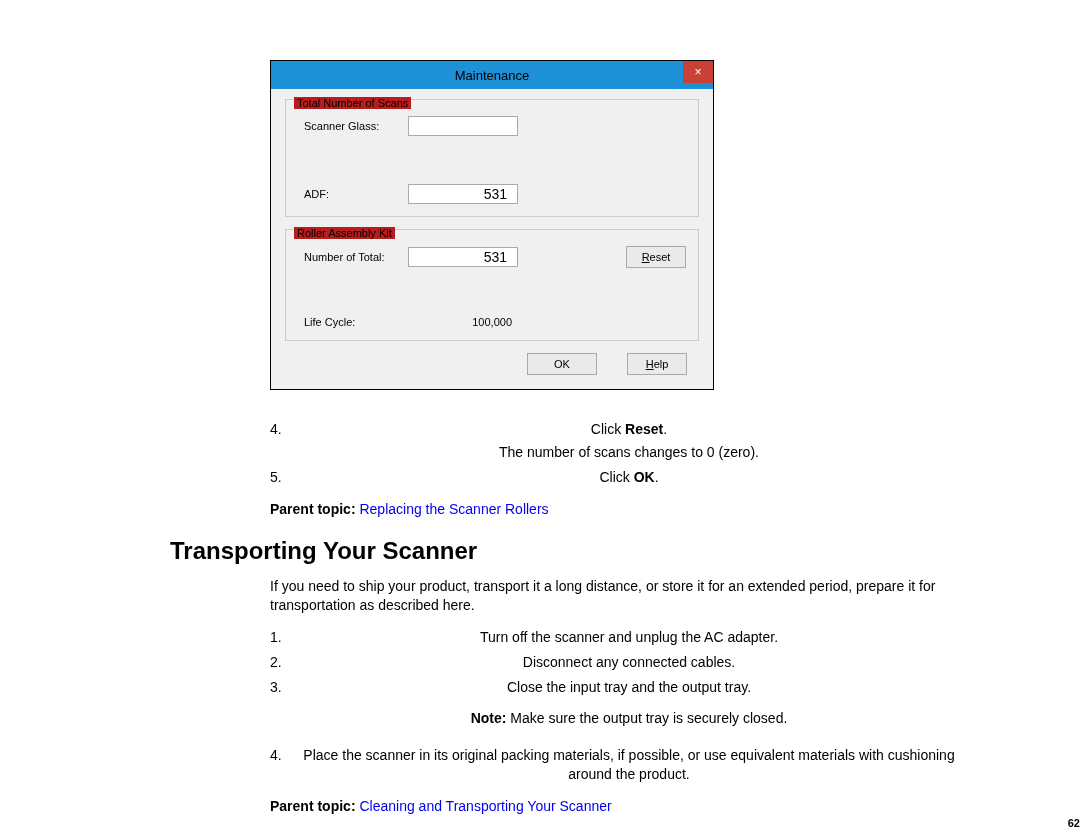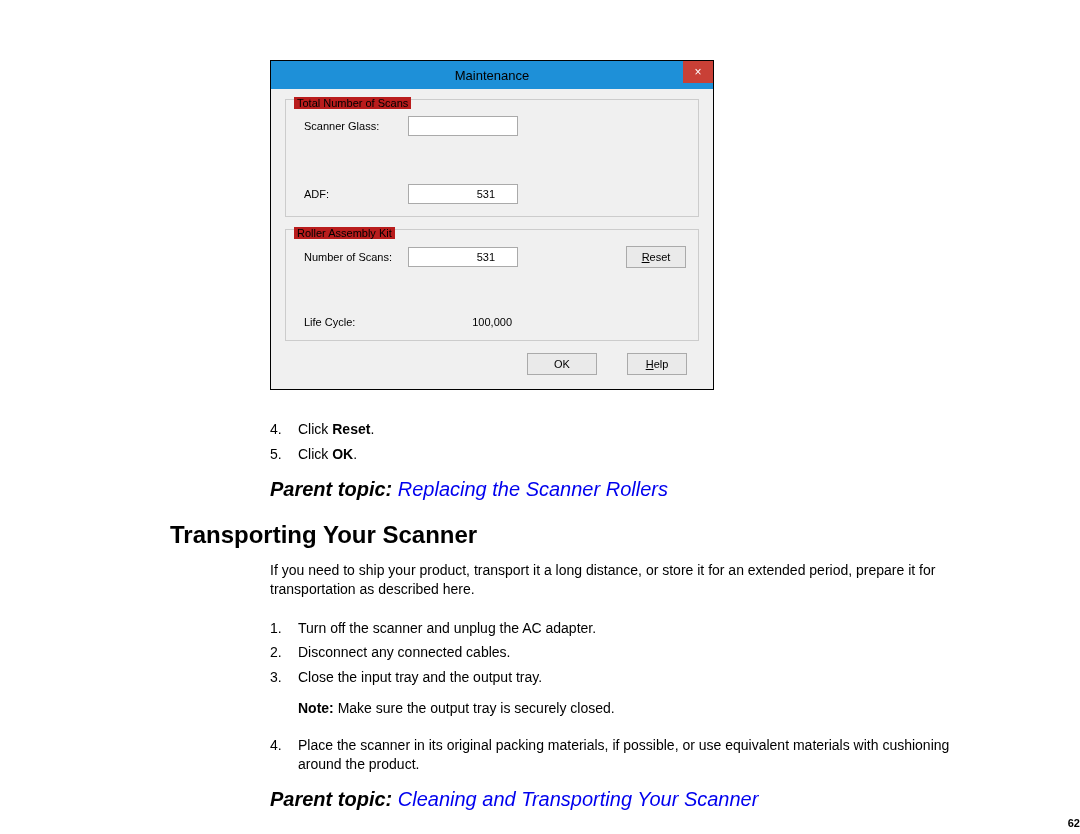--- a/index.html
+++ b/index.html
@@ -90,23 +90,23 @@
     }
     .field-label {
       width: 110px;
       padding-left: 6px;
     }
     .field-input {
       width: 110px;
       height: 20px;
       border: 1px solid #aaa;
       background: #fff;
-      font-size: 11px;
+      font-size: 14px;
       text-align: right;
-      padding: 2px 22px;
+      padding: 2px 10px;
       font-family: inherit;
     }
     .field-value {
       width: 110px;
       text-align: right;
       padding-right: 6px;
     }
     .small-btn {
       width: 60px;
       height: 22px;
@@ -144,43 +144,43 @@
       display: flex;
       margin-bottom: 6px;
       line-height: 1.35;
     }
     ol.steps li .num {
       width: 28px;
       flex-shrink: 0;
     }
     ol.steps li .text {
       flex: 1;
+      text-align: center;
     }
     .sub-text {
       margin-top: 4px;
     }
     .parent-topic {
-      font-size: 20px;
+      font-size: 14px;
       margin-bottom: 20px;
-      font-style: italic;
     }
     .parent-topic .bold {
       font-weight: bold;
     }
     .parent-topic .link {
       color: #0000ee;
     }
     h2.section-heading {
       font-size: 24px;
       font-weight: bold;
       margin-left: 90px;
       margin-bottom: 12px;
     }
     .body-text {
-      margin-bottom: 20px;
+      margin-bottom: 14px;
       line-height: 1.35;
     }
     .note-text {
       margin: 12px 0;
       line-height: 1.35;
     }
     .page-number {
       text-align: right;
       font-size: 11px;
       font-weight: bold;
@@ -219,21 +219,21 @@
               <span class="field-label">ADF:</span>
               <input type="text" class="field-input" readonly="" value="531" style="">
             </div>
           </div>
         </div>
 
         <div class="groupbox">
           <span class="groupbox-legend">Roller Assembly Kit</span>
           <div class="groupbox-inner">
             <div class="field-row">
-              <span class="field-label">Number of Scans:</span>
+              <span class="field-label">Number of Total:</span>
               <input type="text" class="field-input" readonly="" value="531" style="">
               <button class="small-btn"><span class="underline">R</span><span>eset</span></button>
             </div>
             <div class="field-row">
               <span class="field-label">Life Cycle:</span>
               <span class="field-value">100,000</span>
             </div>
           </div>
         </div>
 
@@ -245,20 +245,21 @@
       </div>
     </div>
   </div>
 
   <div class="content-indent">
     <ol class="steps">
       <li>
         <span class="num">4.</span>
         <span class="text">
           <span>Click </span><b>Reset</b><span>.</span>
+          <div class="sub-text">The number of scans changes to 0 (zero).</div>
         </span>
       </li>
       <li>
         <span class="num">5.</span>
         <span class="text">
           <span>Click </span><b>OK</b><span>.</span>
         </span>
       </li>
     </ol>
     <div class="parent-topic">

